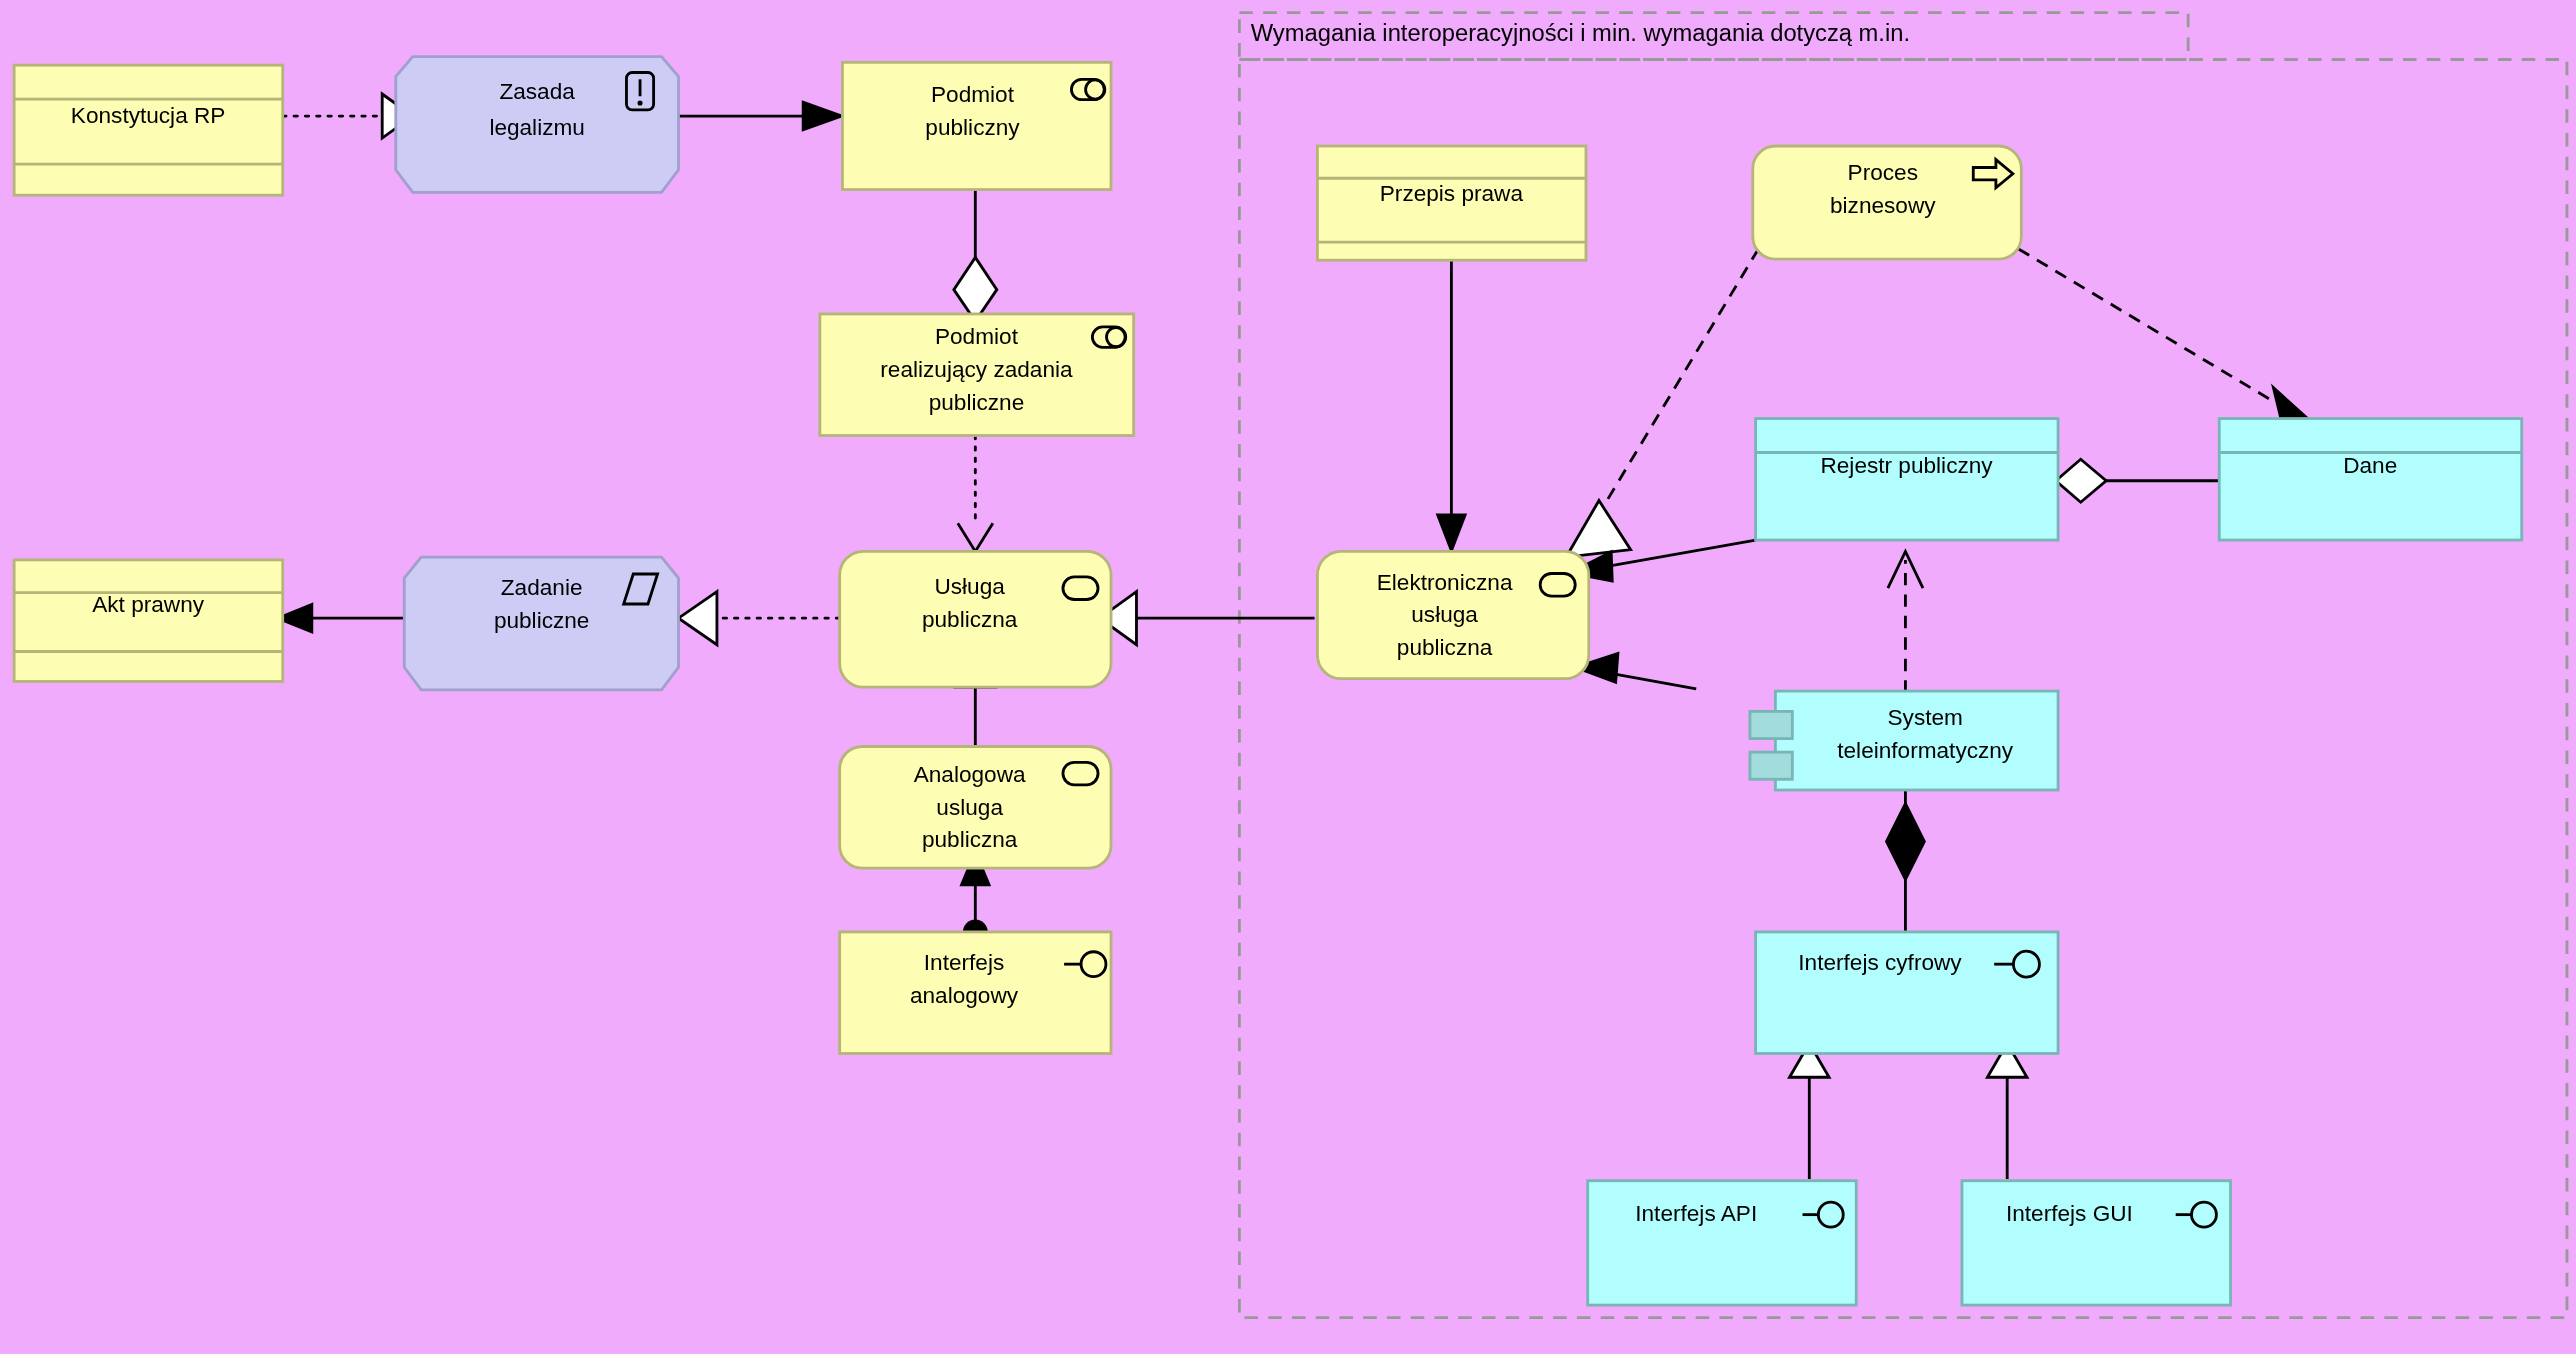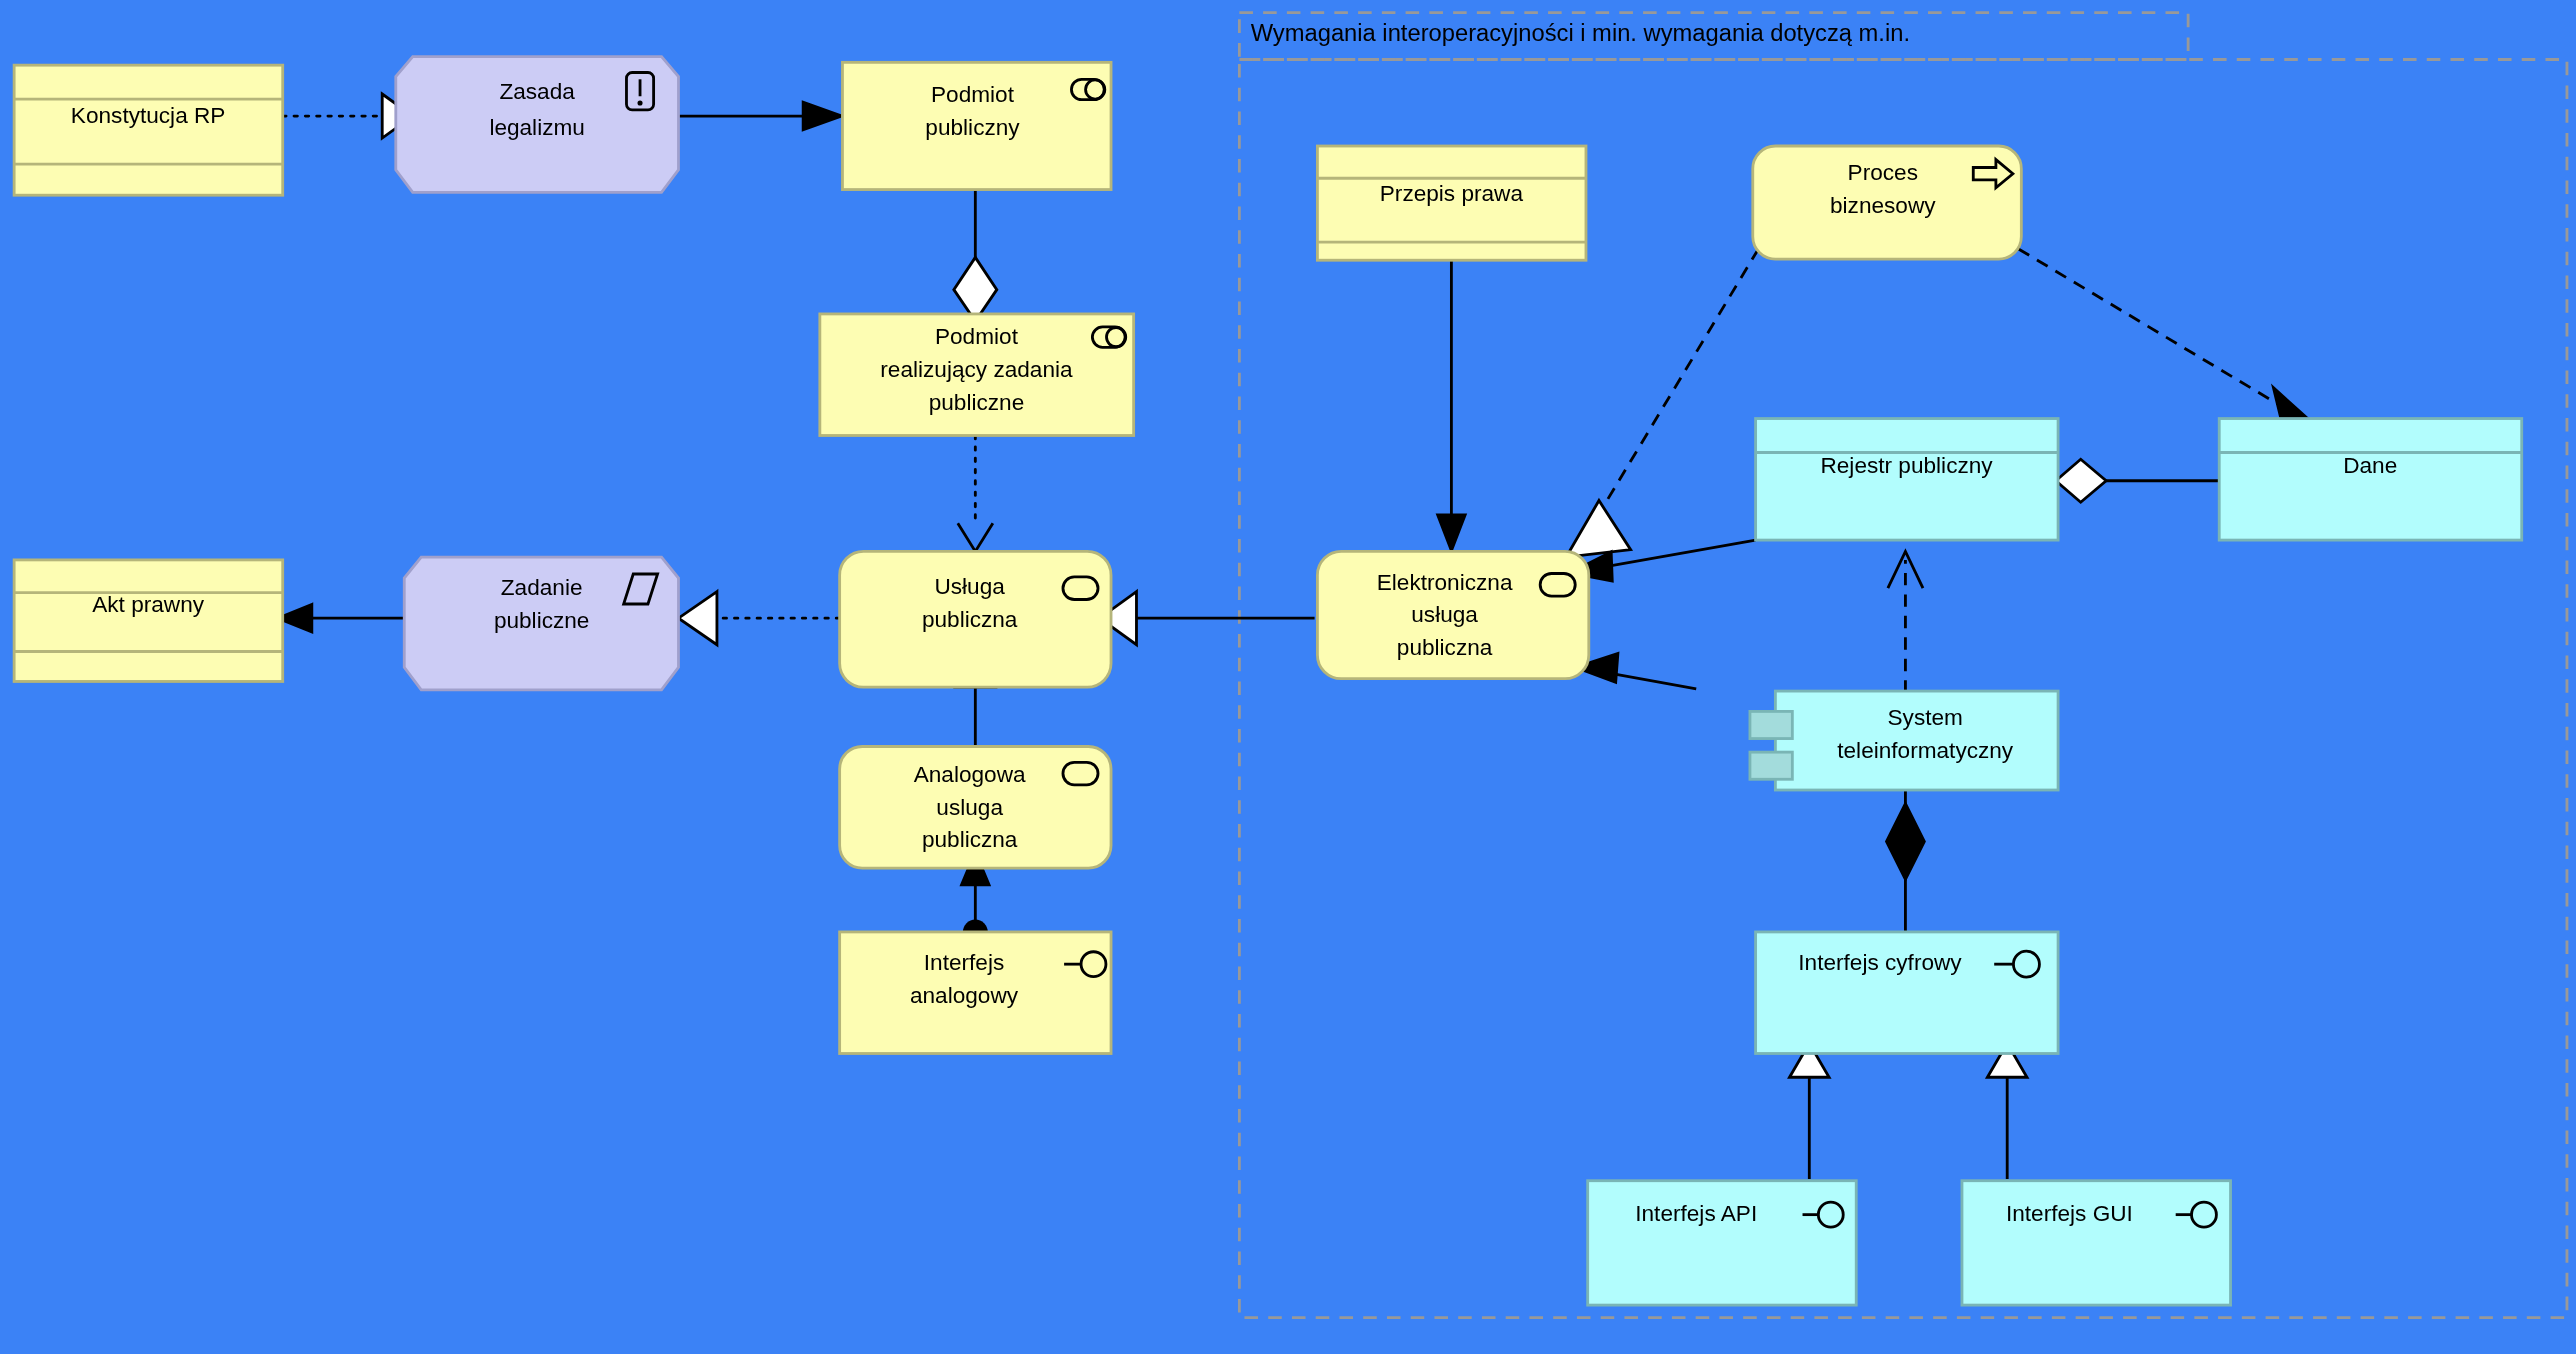--- a/index.html
+++ b/index.html
@@ -7,21 +7,21 @@
     padding: 0;
     background: #ffffff;
   }
   body {
     font-family: "Liberation Sans", sans-serif;
   }
   #diagram-root {
     position: relative;
     width: 2576px;
     height: 1355px;
-    background: #3b82f6;
+    background: #f0abfc;
     overflow: hidden;
   }
   svg.canvas {
     position: absolute;
     top: 0;
     left: 0;
     width: 2576px;
     height: 1355px;
   }
   .node-label {

